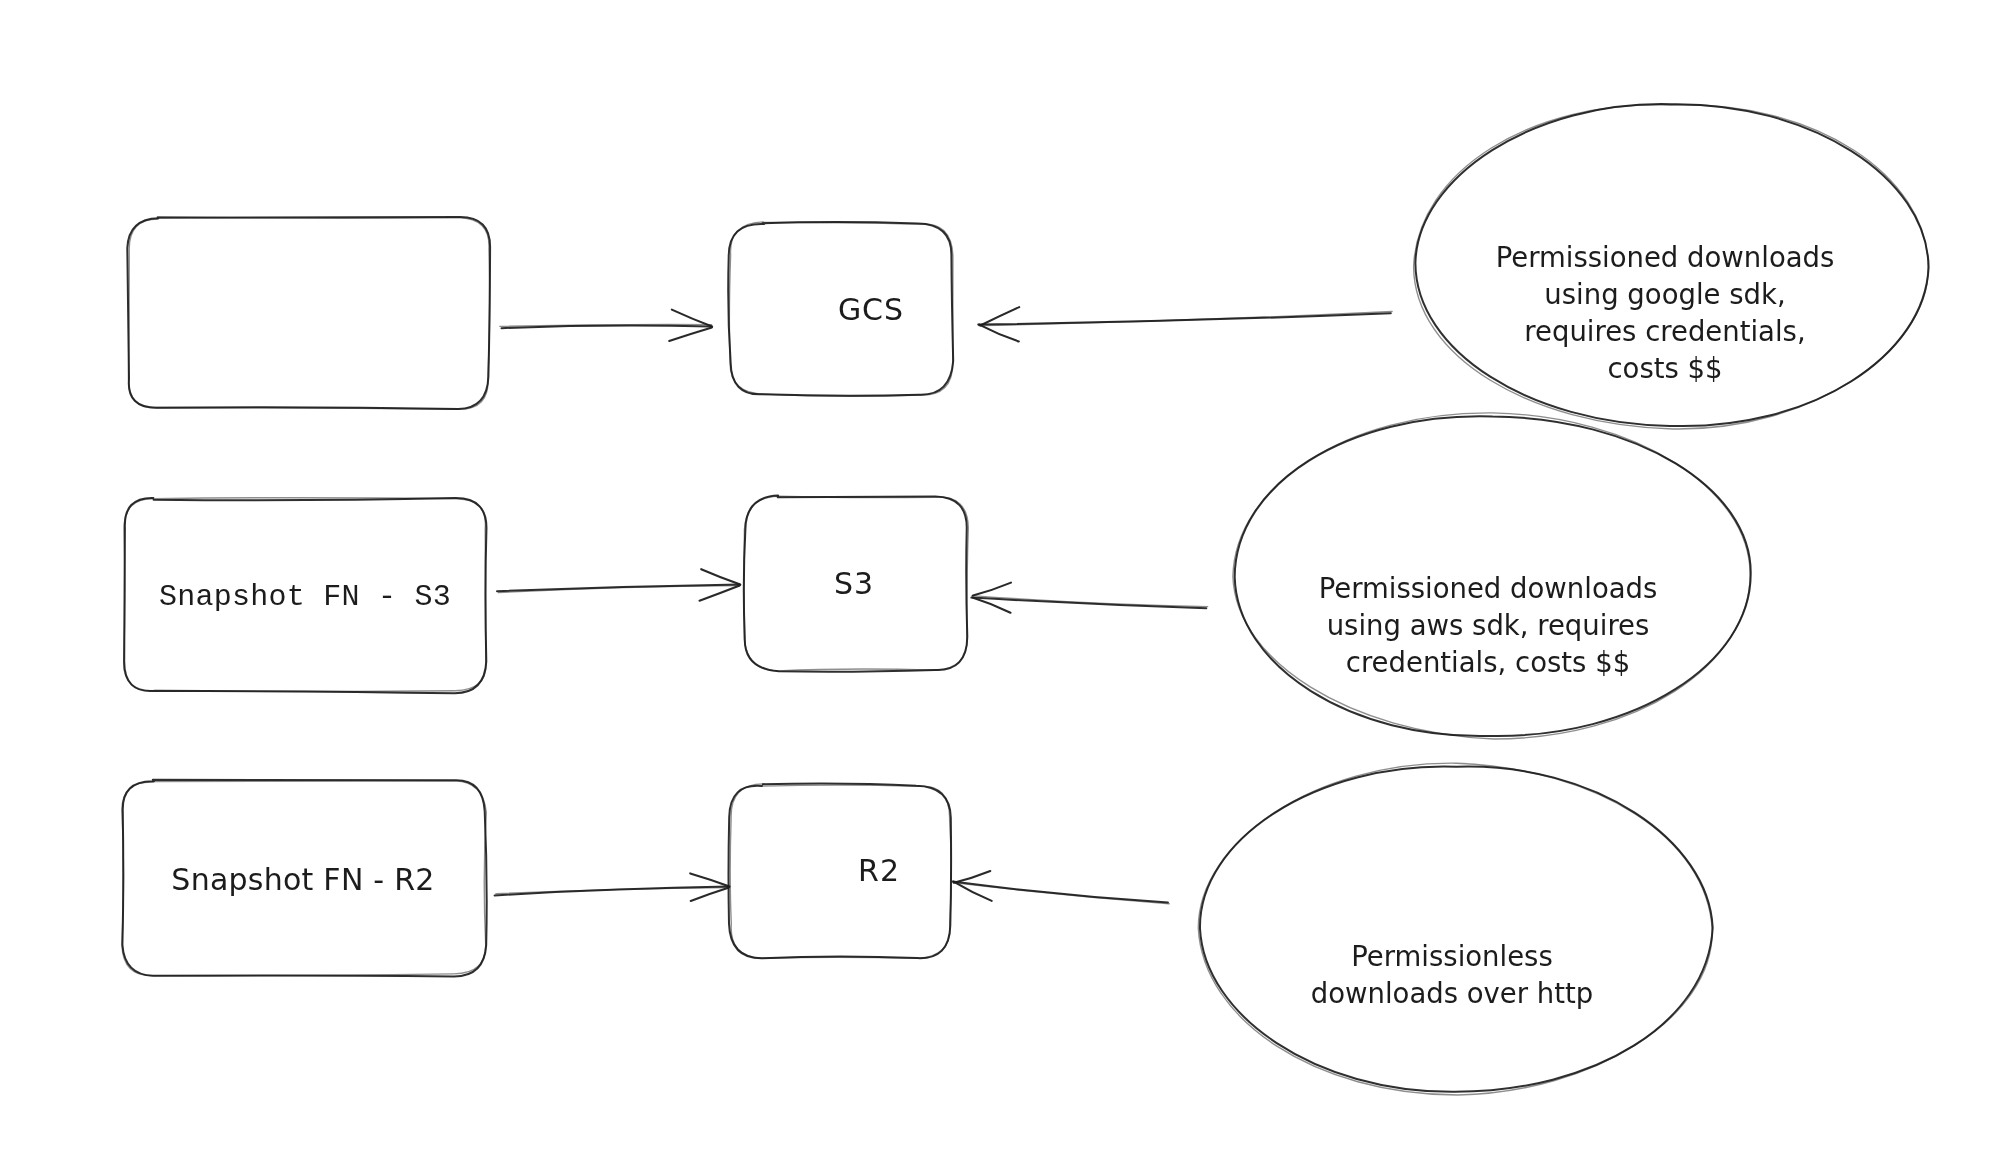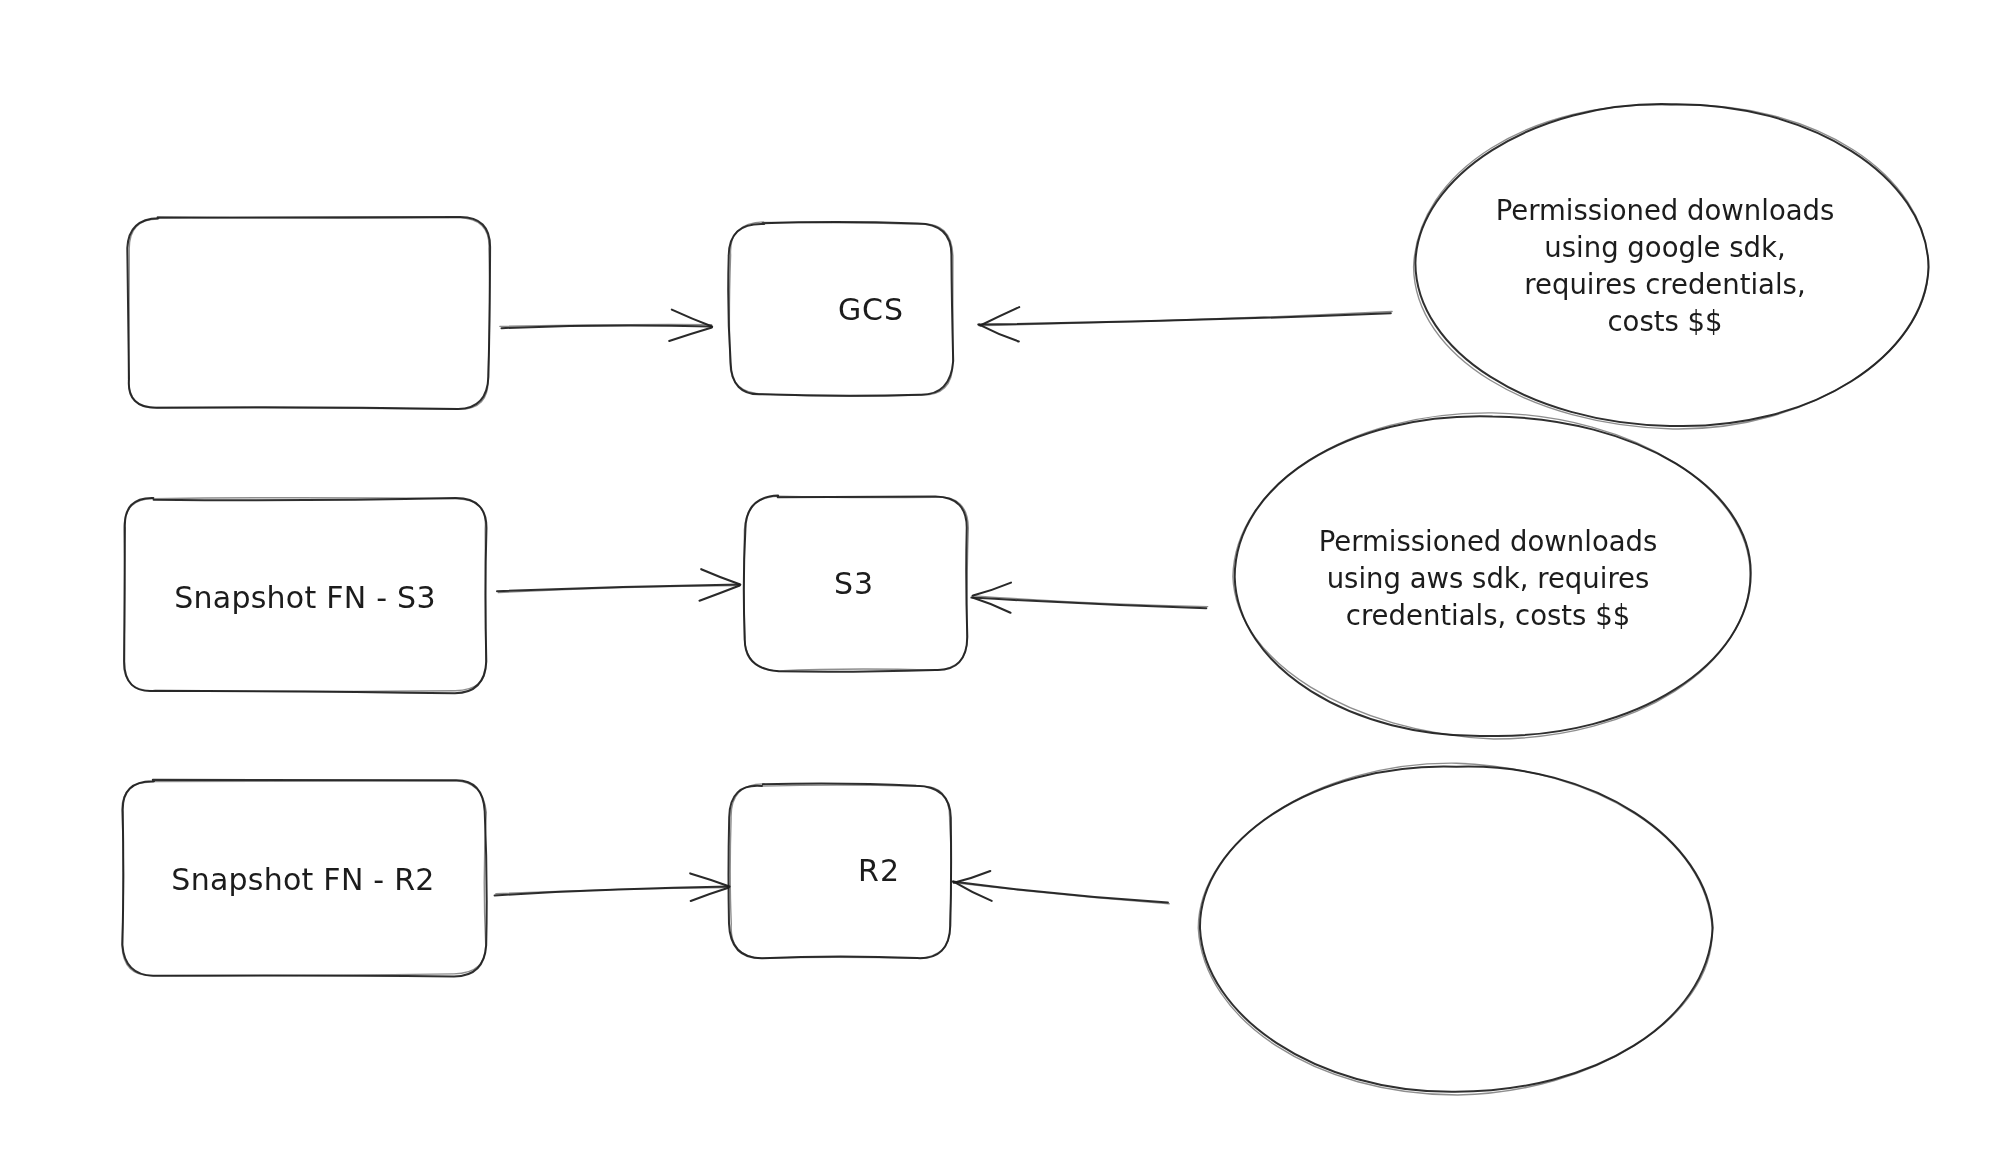--- a/index.html
+++ b/index.html
@@ -2,21 +2,21 @@
 <html><head>
 <meta charset="utf-8">
 <style>
   html,body{margin:0;padding:0;background:#ffffff;}
   #canvas{position:relative;width:2000px;height:1174px;background:#ffffff;overflow:hidden;
           font-family:"DejaVu Sans",sans-serif;color:#1c1c1c;}
   #diagram-svg{position:absolute;left:0;top:0;}
   .lbl{position:absolute;transform:translate(-50%,-50%);text-align:center;white-space:pre-line;}
   .node-lbl{font-size:30px;white-space:nowrap;letter-spacing:0.25px;}
   .box-lbl{font-size:30px;white-space:nowrap;letter-spacing:1px;}
-  .note-lbl{font-size:27.5px;line-height:37px;width:480px;}
+  .note-lbl{font-size:27.5px;line-height:37px;width:480px;margin-top:47px;}
 </style>
 </head>
 <body>
 
 <div id="canvas">
   <svg id="diagram-svg" width="2000" height="1174" viewBox="0 0 2000 1174">
       <g>
         <path d="M 157.4 217.8 Q 317.1 217.4, 459.6 217.0 Q 490.5 216.7, 490.1 247.7 Q 489.8 320.3, 488.4 376.7 Q 487.3 408.4, 458.1 409.0 Q 309.2 406.1, 157.5 407.7 Q 126.4 408.0, 129.0 379.1 Q 128.1 305.6, 127.3 247.9 Q 128.8 218.8, 158.5 218.3" fill="none" stroke="#1d1d1d" stroke-width="2" stroke-opacity="0.92" stroke-linecap="round" stroke-linejoin="round"></path>
         <path d="M 157.4 216.8 Q 313.3 219.1, 458.6 217.6 Q 490.6 218.3, 488.9 248.8 Q 490.9 316.6, 487.9 378.5 Q 489.7 409.4, 458.3 409.3 Q 310.9 407.5, 157.1 407.5 Q 129.1 410.0, 128.5 379.3 Q 129.3 312.2, 129.2 248.8 Q 129.2 219.1, 157.7 219.0" fill="none" stroke="#1d1d1d" stroke-width="1.4" stroke-opacity="0.5" stroke-linecap="round" stroke-linejoin="round"></path>
       </g>
@@ -84,25 +84,27 @@
       </g>
       <g>
         <path d="M 1167.9 902.4 Q 1060.3 895.5, 952.6 881.6" fill="none" stroke="#1d1d1d" stroke-width="2" stroke-opacity="0.92" stroke-linecap="round" stroke-linejoin="round"></path>
         <path d="M 1169.2 903.7 Q 1060.3 895.4, 953.2 882.6" fill="none" stroke="#1d1d1d" stroke-width="1.4" stroke-opacity="0.5" stroke-linecap="round" stroke-linejoin="round"></path>
         <path d="M 953.6 881.6 Q 972.0 892.6, 991.7 900.9" fill="none" stroke="#1d1d1d" stroke-width="2.1" stroke-opacity="0.95" stroke-linecap="round" stroke-linejoin="round"></path>
         <path d="M 953.8 882.7 Q 972.2 878.3, 990.3 871.0" fill="none" stroke="#1d1d1d" stroke-width="2.1" stroke-opacity="0.95" stroke-linecap="round" stroke-linejoin="round"></path>
       </g>
     </svg>
 
   <div class="lbl box-lbl" style="left:841px;top:309px;margin-left:30px;">GCS</div>
-  <div class="lbl node-lbl" style="left:305px;top:597px;">Snapshot FN - S3</div>
+  <div class="lbl node-lbl" style="left:305px;top:597px;font-family:Liberation Mono, monospace;">Snapshot FN - S3</div>
   <div class="lbl box-lbl" style="left:854px;top:583px;">S3</div>
   <div class="lbl node-lbl" style="left:303px;top:879px;">Snapshot FN - R2</div>
   <div class="lbl box-lbl" style="left:879px;top:870px;">R2</div>
 
   <div class="lbl note-lbl" style="left:1665px;top:266px;">Permissioned downloads
 using google sdk,
 requires credentials,
 costs $$</div>
   <div class="lbl note-lbl" style="left:1488px;top:578px;">Permissioned downloads
 using aws sdk, requires
 credentials, costs $$</div>
+  <div class="lbl note-lbl" style="left:1452px;top:928px;">Permissionless
+downloads over http</div>
 </div>
 
 </body></html>

